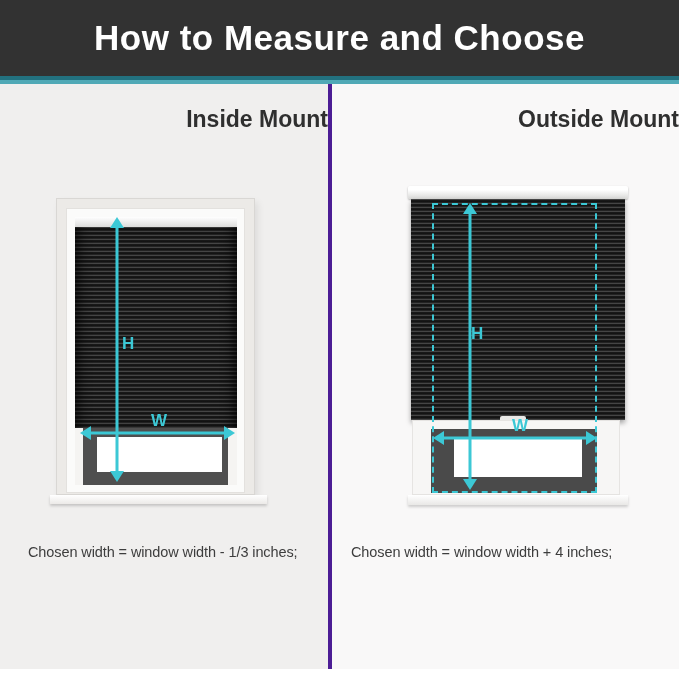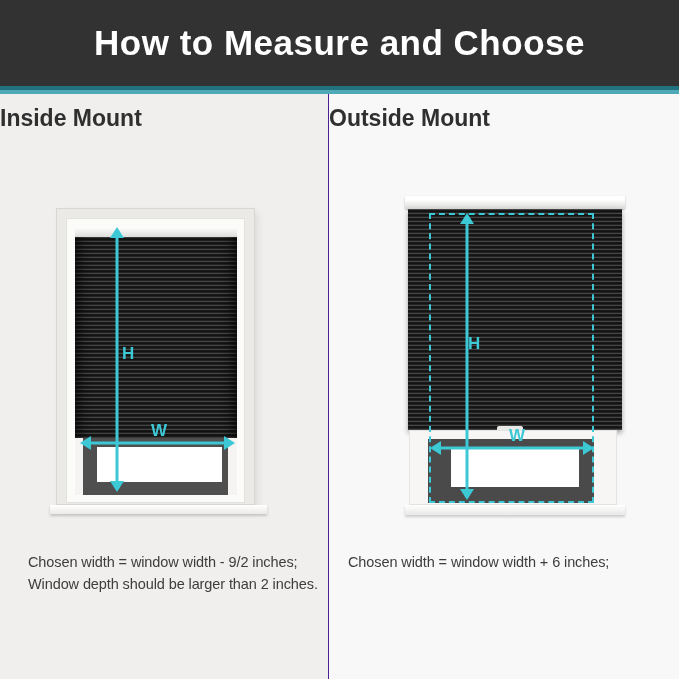--- a/index.html
+++ b/index.html
@@ -1,30 +1,30 @@
 <!DOCTYPE html>
 <html style="--banner: #323232; --tealDark: #22717f; --tealLight: #50a9b6; --cyan: #3cc8d5;"><head>
 <meta charset="utf-8">
 <style>
   * { margin:0; padding:0; box-sizing:border-box; }
   html,body { width:679px; height:679px; overflow:hidden; }
   body { font-family:"Liberation Sans", sans-serif; background:#fff; position:relative; }
 
   
-  .banner { height:86px; background:var(--banner,#323232); display:flex; align-items:center; justify-content:center; }
+  .banner { height:76px; background:var(--banner,#323232); display:flex; align-items:center; justify-content:center; }
   .banner h1 { color:#ffffff; font-size:35px; font-weight:800; letter-spacing:.5px; }
   .accent-bar { height:8px;
     background:linear-gradient(180deg, var(--tealDark,#22717f) 0 45%, var(--tealLight,#50a9b6) 45% 100%); }
 
   
   .content { display:flex; height:585px; }
   .panel { position:relative; }
   .panel.inside  { width:328px; background:#f0efee; }
-  .panel.outside { flex:1; background:#f9f8f8; border-left:1px solid #4c1d95; }
-  .panel h2 { position:absolute; top:11px; left:0; right:0; text-align:left;
+  .panel.outside { flex:1; background:#f9f8f8; border-left:4px solid #4c1d95; }
+  .panel h2 { position:absolute; top:22px; left:0; right:0; text-align:right;
               font-size:23px; font-weight:bold; color:#2f2f2f; }
 
   
   .pleats { background:repeating-linear-gradient(180deg,
               #454545 0px, #454545 1px, #0f0f0f 1.6px, #0f0f0f 2.4px, #2a2a2a 3px, #1c1c1c 4px);
             box-shadow: inset 10px 0 14px -8px rgba(0,0,0,.85), inset -10px 0 14px -8px rgba(0,0,0,.85); }
 
   .arrow-v { position:absolute; width:14px; }
   .arrow-v .line { position:absolute; left:50%; transform:translateX(-50%); top:3px; bottom:3px; width:3px; background:var(--cyan,#3cc8d5); }
   .arrow-h { position:absolute; height:14px; }
@@ -115,22 +115,21 @@
 
       <div class="arrow-h">
         <div class="line"></div>
         <div class="ah left"></div>
         <div class="ah right"></div>
       </div>
       <span class="meas-label label-w">W</span>
     </div>
 
     <ul class="notes">
-      <li>Chosen width = window width - 9/2 inches;</li>
-      <li>Window depth should be larger than 2 inches.</li>
+      <li>Chosen width = window width - 1/3 inches;</li>
     </ul>
   </section>
 
   <section class="panel outside">
     <h2>Outside Mount</h2>
 
     <div class="win2">
       <div class="headrail"></div>
       <div class="blind pleats"></div>
       <div class="tab"></div>
@@ -151,17 +150,17 @@
 
       <div class="arrow-h">
         <div class="line"></div>
         <div class="ah left"></div>
         <div class="ah right"></div>
       </div>
       <span class="meas-label label-w">W</span>
     </div>
 
     <ul class="notes">
-      <li>Chosen width = window width + 6 inches;</li>
+      <li>Chosen width = window width + 4 inches;</li>
     </ul>
   </section>
 
 </main>
 
 </body></html>

